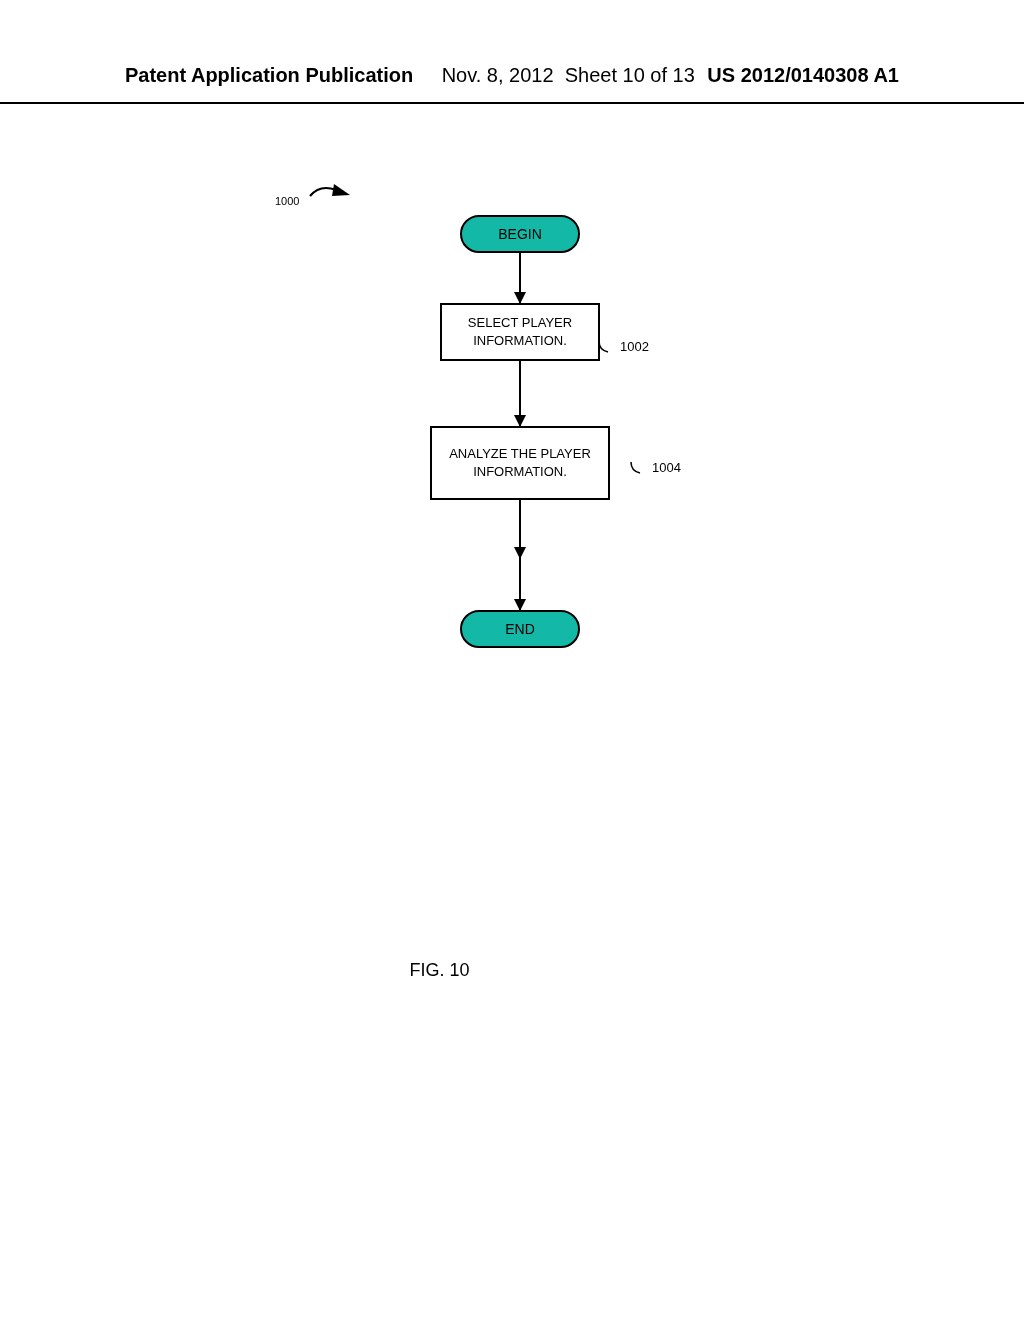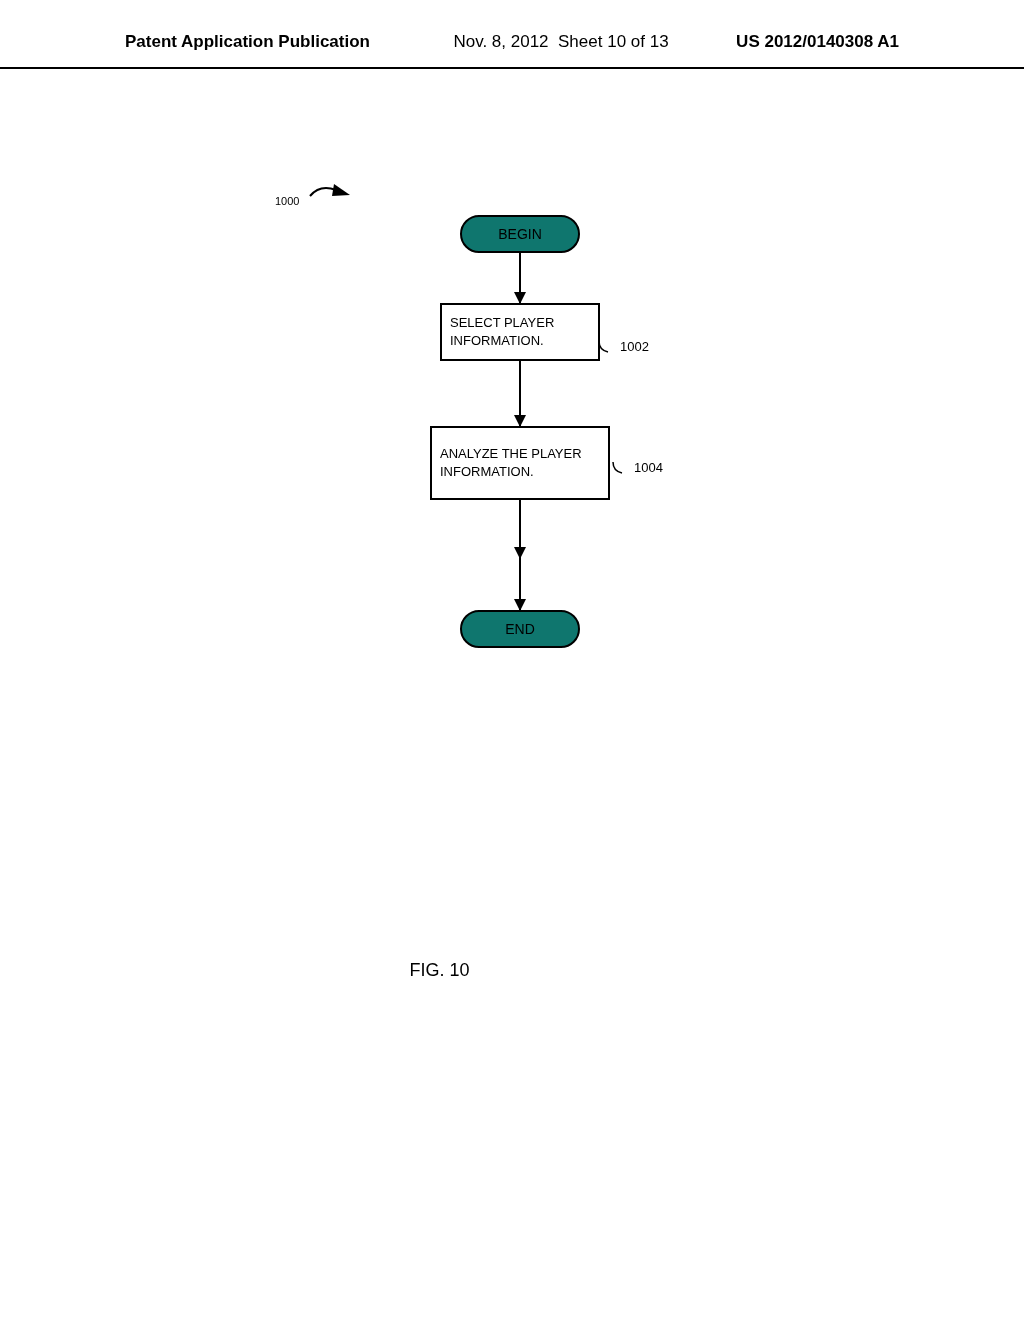--- a/index.html
+++ b/index.html
@@ -12,23 +12,23 @@
       width: 1024px;
       height: 1320px;
       background: white;
       font-family: Arial, Helvetica, sans-serif;
       position: relative;
     }
 
     .header {
       display: flex;
       justify-content: space-between;
-      padding: 32px 125px 15px 125px;
+      padding: 64px 125px 15px 125px;
       border-bottom: 2px solid #000;
-      font-size: 17px;
+      font-size: 20px;
     }
 
     .header-left {
       font-weight: bold;
     }
 
     .header-center {
       font-weight: normal;
       margin-left: 16px;
     }
@@ -67,29 +67,29 @@
       width: 120px;
       height: 38px;
       border: 2.5px solid #000;
       border-radius: 20px;
       display: flex;
       align-items: center;
       justify-content: center;
       font-size: 14px;
       font-weight: normal;
       margin: 0 auto;
-      background: #0f766e;
+      background: #14b8a6;
     }
 
     .process-box {
       border: 2.5px solid #000;
       display: flex;
       align-items: center;
       justify-content: center;
-      text-align: left;
+      text-align: center;
       font-size: 13px;
       line-height: 1.4;
       margin: 0 auto;
       background: white;
       padding: 10px 8px;
     }
 
     .box-1002 {
       width: 160px;
       height: 58px;
@@ -151,21 +151,21 @@
       display: flex;
       align-items: center;
     }
 
     .ref-1002 {
       left: 168px;
       top: 36px;
     }
 
     .ref-1004 {
-      left: 182px;
+      left: 200px;
       top: 34px;
       justify-content: space-between;
     }
 
     .ref-1006 {
       left: 184px;
       top: 36px;
     }
 
     .curve-pointer {

